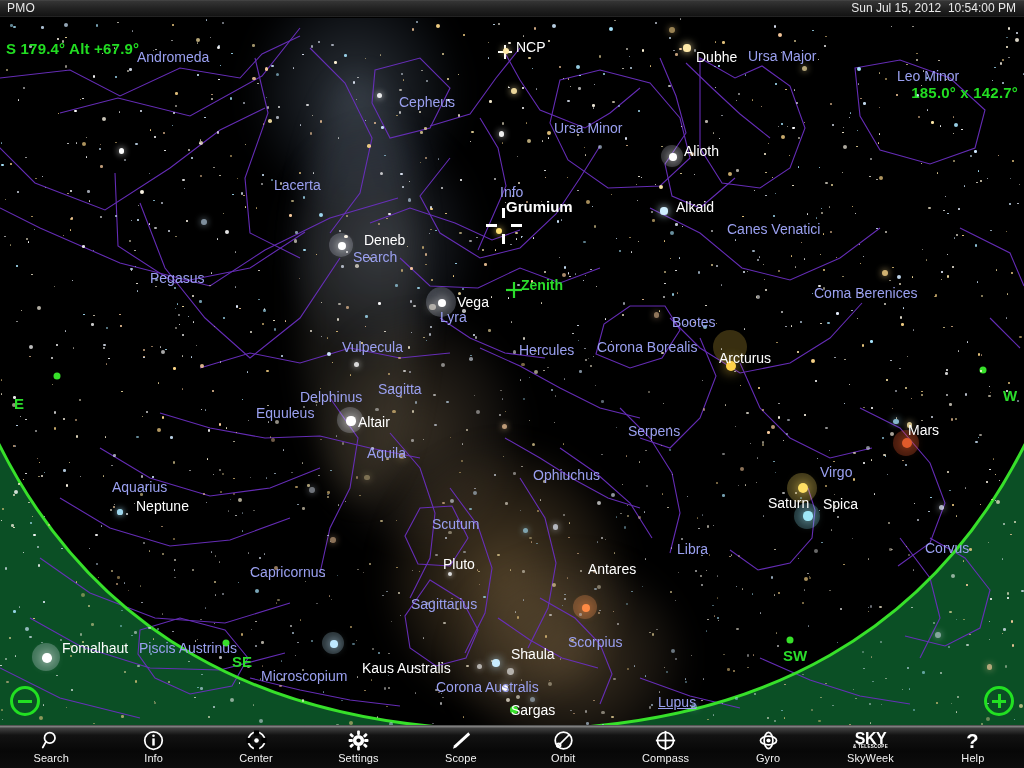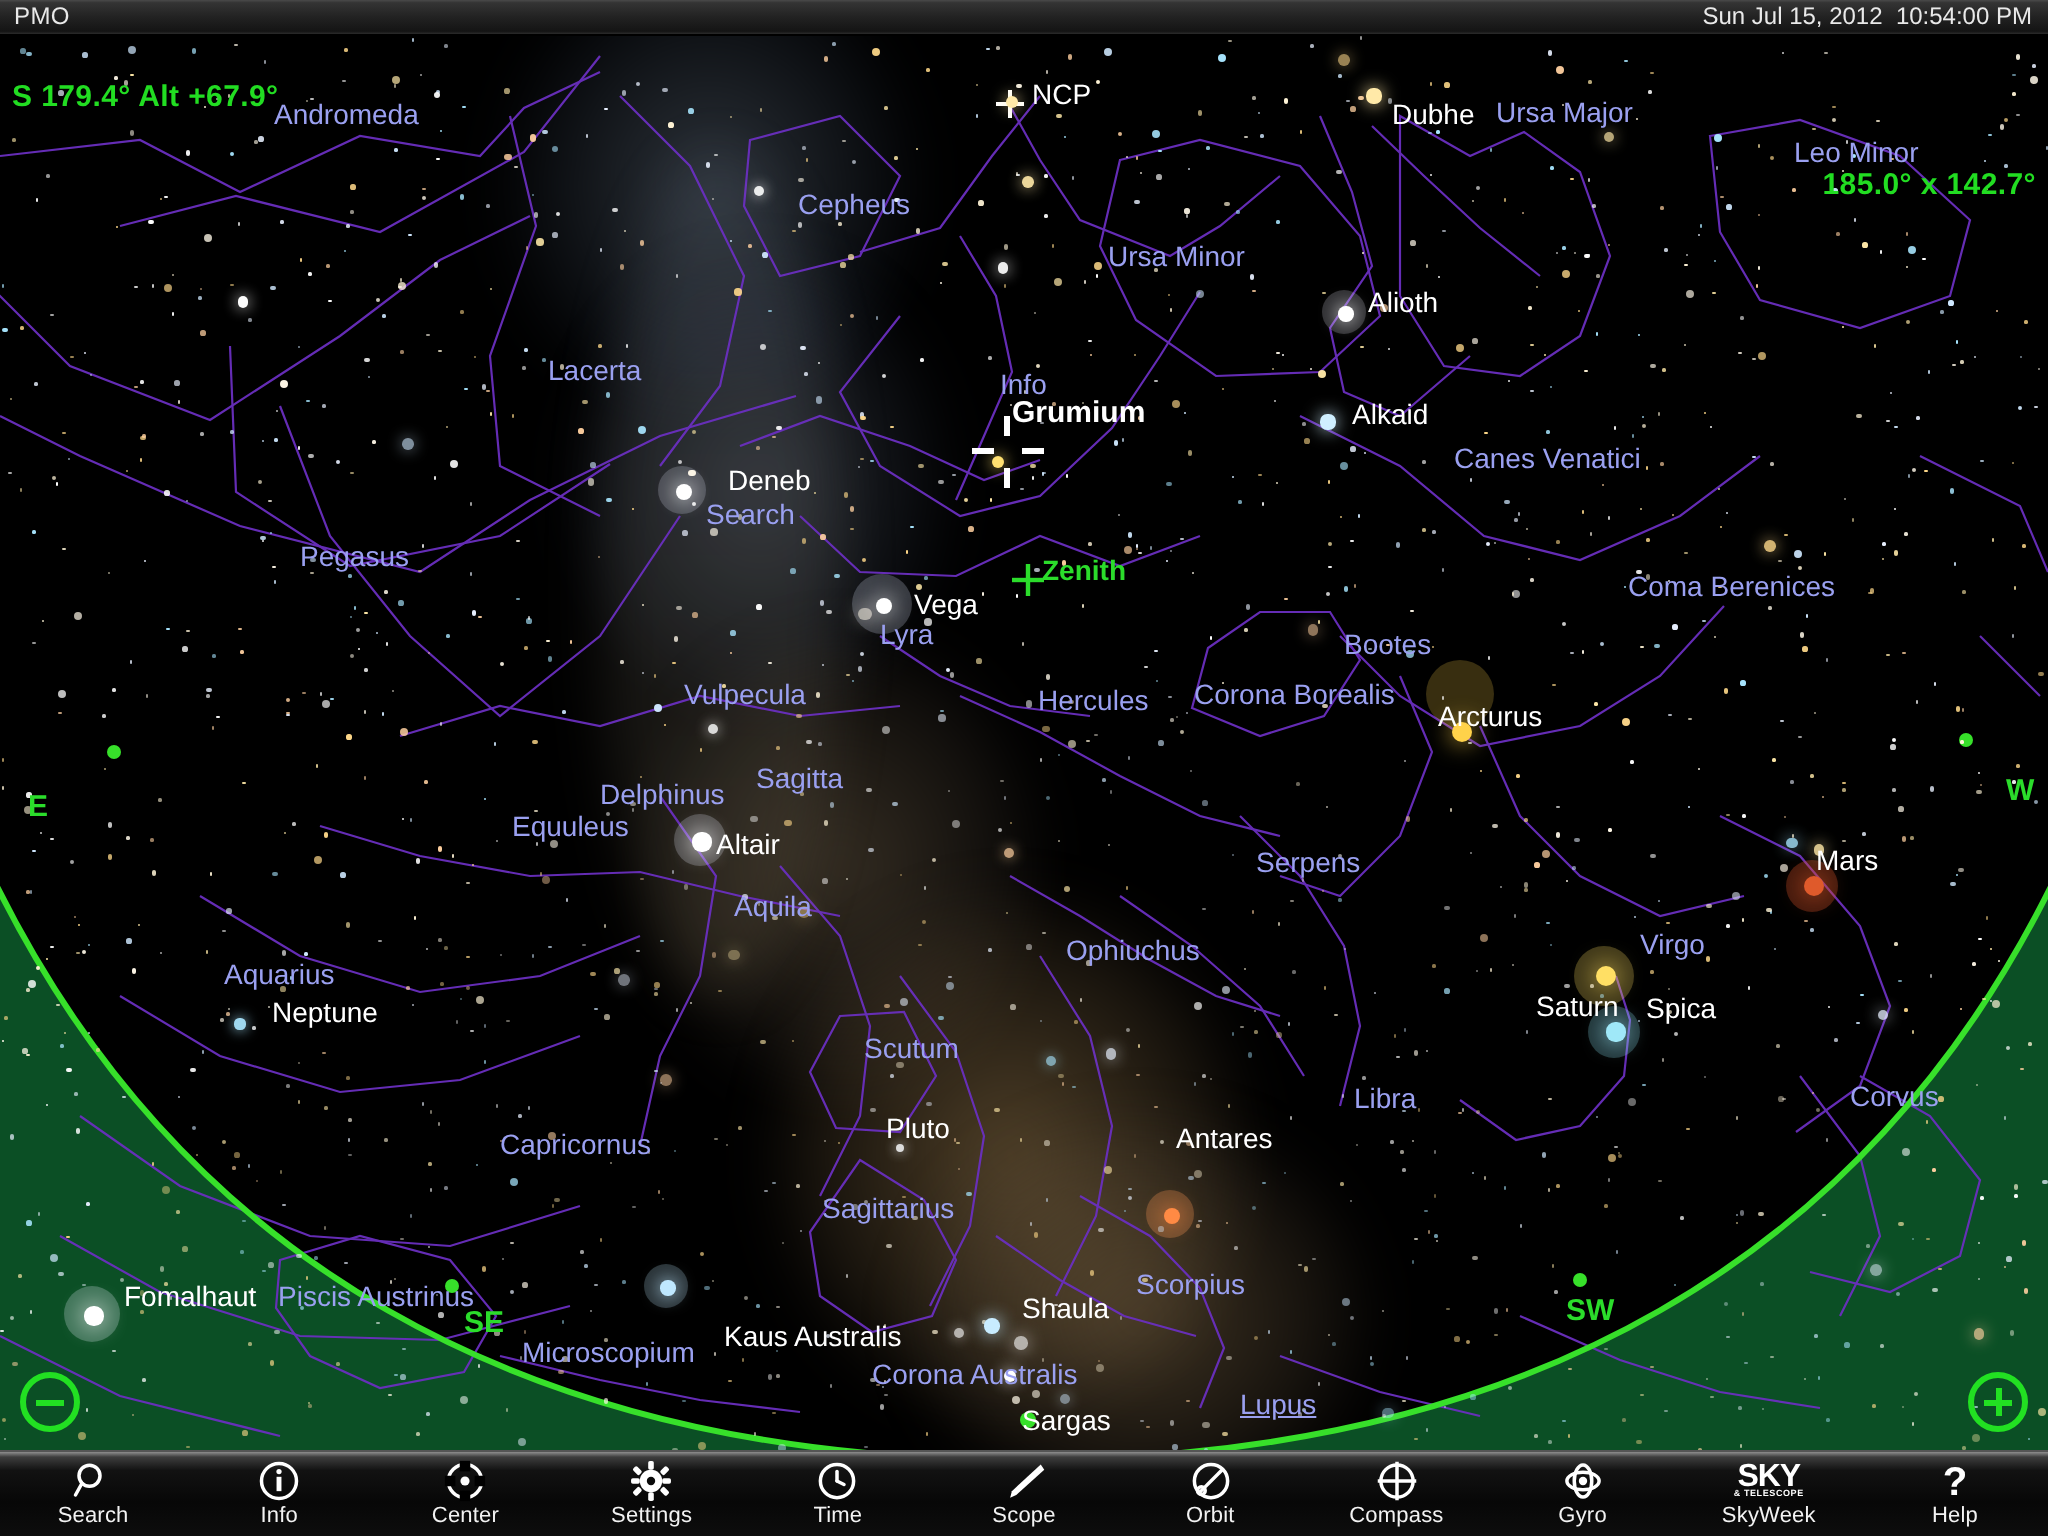--- a/index.html
+++ b/index.html
@@ -1774,21 +1774,21 @@
           <div class="lbl con" style="left: 820px; top: 447px;">Virgo</div>
           <div class="lbl con" style="left: 432px; top: 499px;">Scutum</div>
           <div class="lbl con" style="left: 677px; top: 524px;">Libra</div>
           <div class="lbl con" style="left: 925px; top: 523px;">Corvus</div>
           <div class="lbl con" style="left: 250px; top: 547px;">Capricornus</div>
           <div class="lbl con" style="left: 411px; top: 579px;">Sagittarius</div>
           <div class="lbl con" style="left: 568px; top: 617px;">Scorpius</div>
           <div class="lbl con" style="left: 139px; top: 623px;">Piscis Austrinus</div>
           <div class="lbl con" style="left: 261px; top: 651px;">Microscopium</div>
           <div class="lbl con" style="left: 436px; top: 662px;">Corona Australis</div>
-          <div class="lbl con" style="left: 620px; top: 677px; text-decoration: underline;">Lupus</div>
+          <div class="lbl con" style="left: 658px; top: 677px; text-decoration: underline;">Lupus</div>
         </div>
       <div id="labels-star">
           <div class="lbl star-name" style="left: 696px; top: 32px;">Dubhe</div>
           <div class="lbl star-name" style="left: 684px; top: 126px;">Alioth</div>
           <div class="lbl star-name" style="left: 676px; top: 182px;">Alkaid</div>
           <div class="lbl star-name" style="left: 364px; top: 215px;">Deneb</div>
           <div class="lbl star-name" style="left: 457px; top: 277px;">Vega</div>
           <div class="lbl star-name" style="left: 719px; top: 333px;">Arcturus</div>
           <div class="lbl star-name" style="left: 358px; top: 397px;">Altair</div>
           <div class="lbl star-name" style="left: 823px; top: 479px;">Spica</div>
@@ -1871,30 +1871,20 @@
               <rect x="18.2" y="15.4" width="3.2" height="5" rx="1" transform="rotate(-45 19.8 17.9)"></rect>
             </g>
             <circle cx="12" cy="12" r="2.4" fill="#0a0a0a"></circle>
           </svg>
         </div>
         <div class="tblabel">Settings</div>
       </div>
       <div class="tbitem">
         <div class="tbicon">
           <svg width="21" height="21" viewBox="0 0 24 24">
-            <circle cx="12" cy="12" r="9.5" stroke="#fff" fill="none" stroke-width="2"></circle>
-            <line x1="12" y1="12" x2="12" y2="6.5" stroke="#fff" fill="none" stroke-width="2" stroke-linecap="round"></line>
-            <line x1="12" y1="12" x2="16" y2="14" stroke="#fff" fill="none" stroke-width="2" stroke-linecap="round"></line>
-          </svg>
-        </div>
-        <div class="tblabel">Time</div>
-      </div>
-      <div class="tbitem">
-        <div class="tbicon">
-          <svg width="21" height="21" viewBox="0 0 24 24">
             <path d="M21 2.5 L23 5.5 L7 20 L3.5 21.5 L4.5 17.8 Z" fill="#fff"></path>
           </svg>
         </div>
         <div class="tblabel">Scope</div>
       </div>
       <div class="tbitem">
         <div class="tbicon">
           <svg width="21" height="21" viewBox="0 0 24 24">
             <circle cx="12" cy="12" r="9.5" stroke="#fff" fill="none" stroke-width="2"></circle>
             <line x1="5.5" y1="18.5" x2="18" y2="6" stroke="#fff" fill="none" stroke-width="2" stroke-linecap="round"></line>

